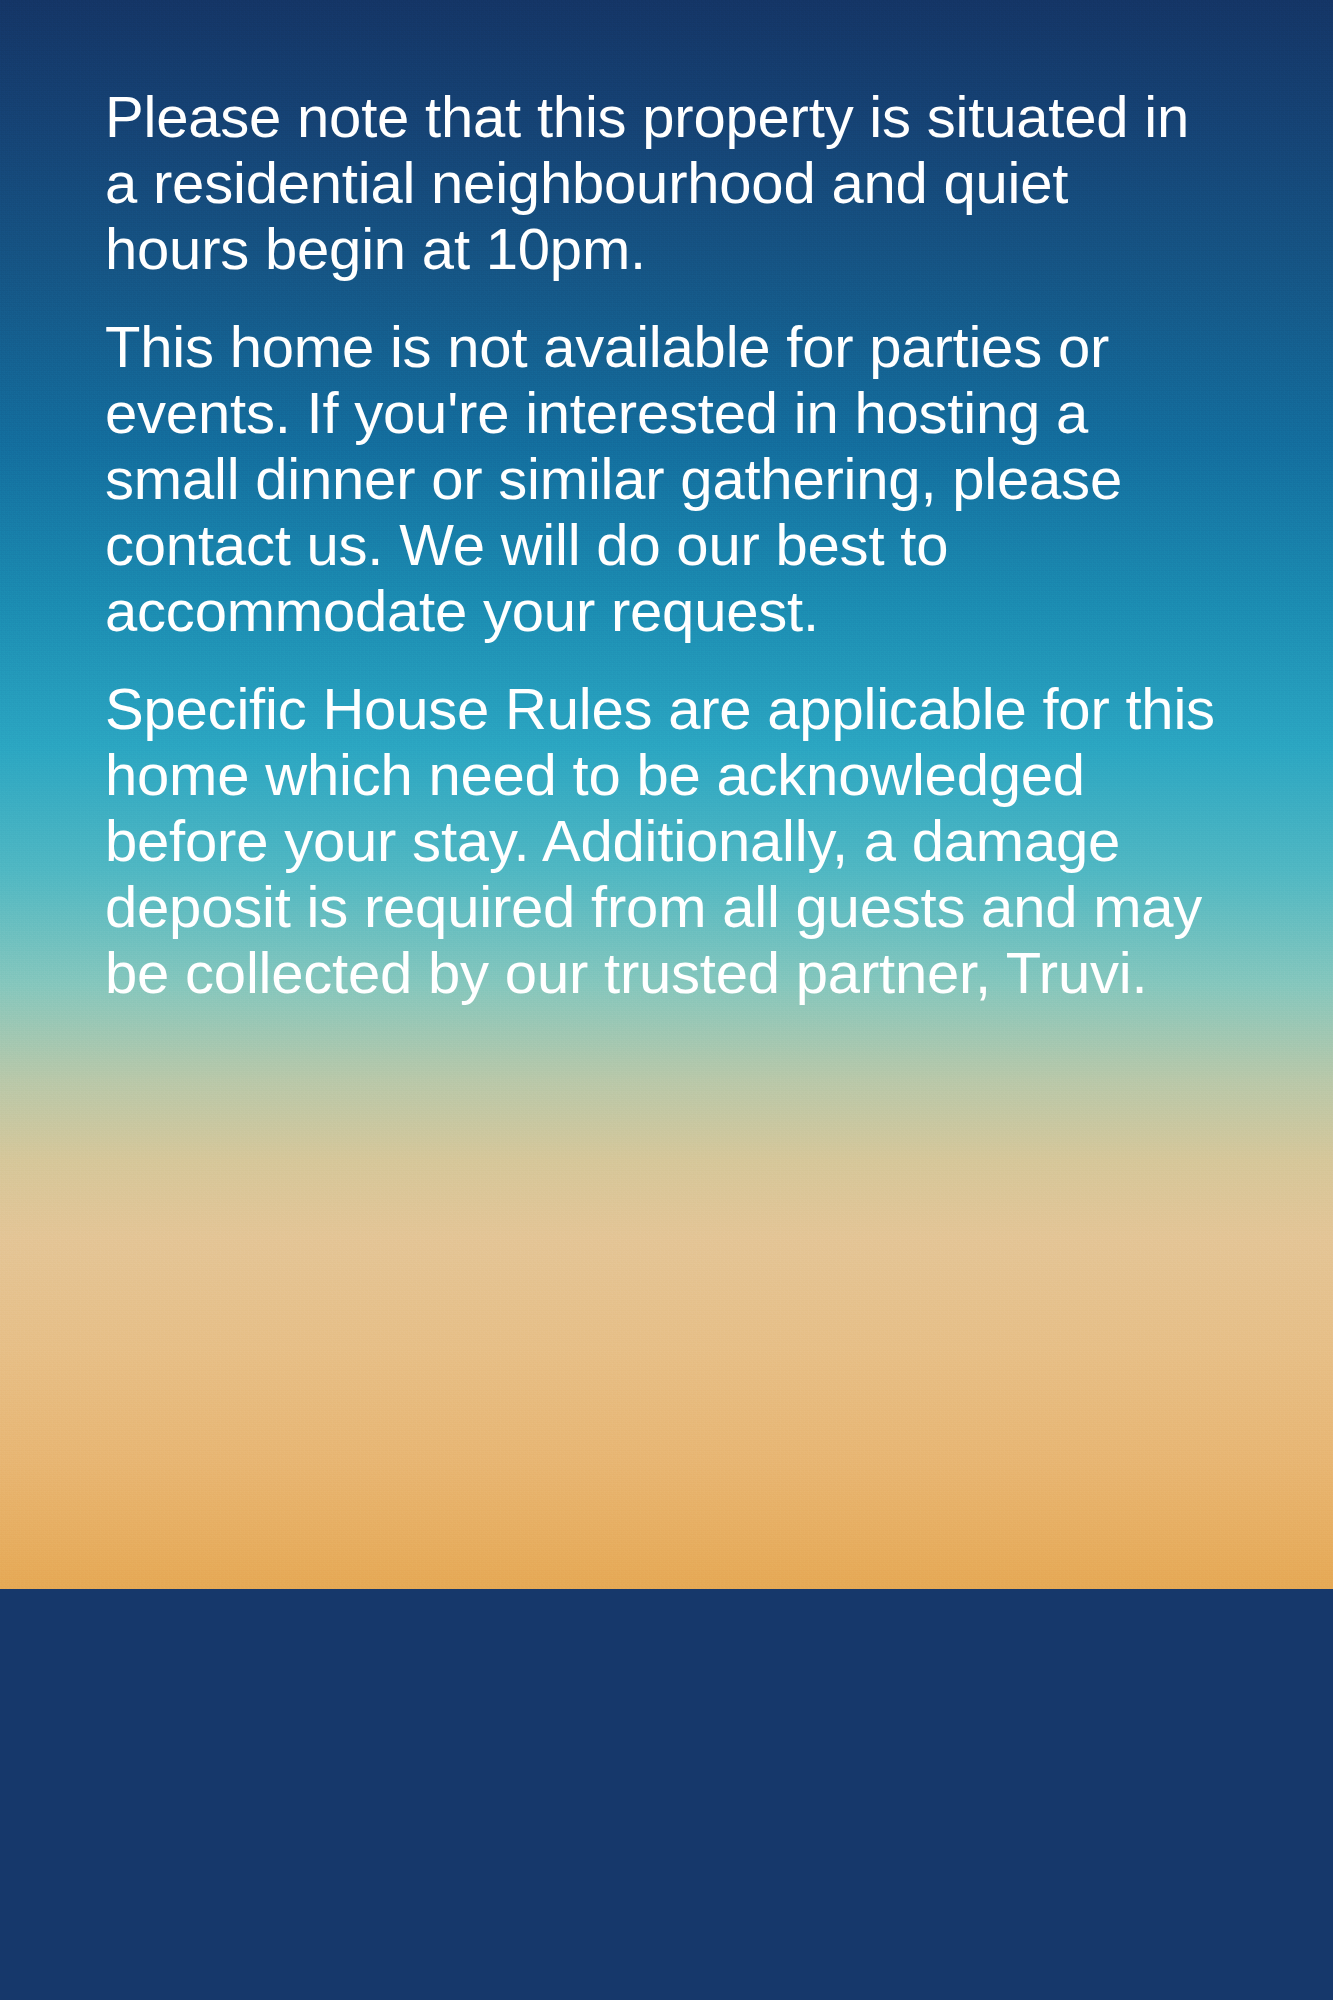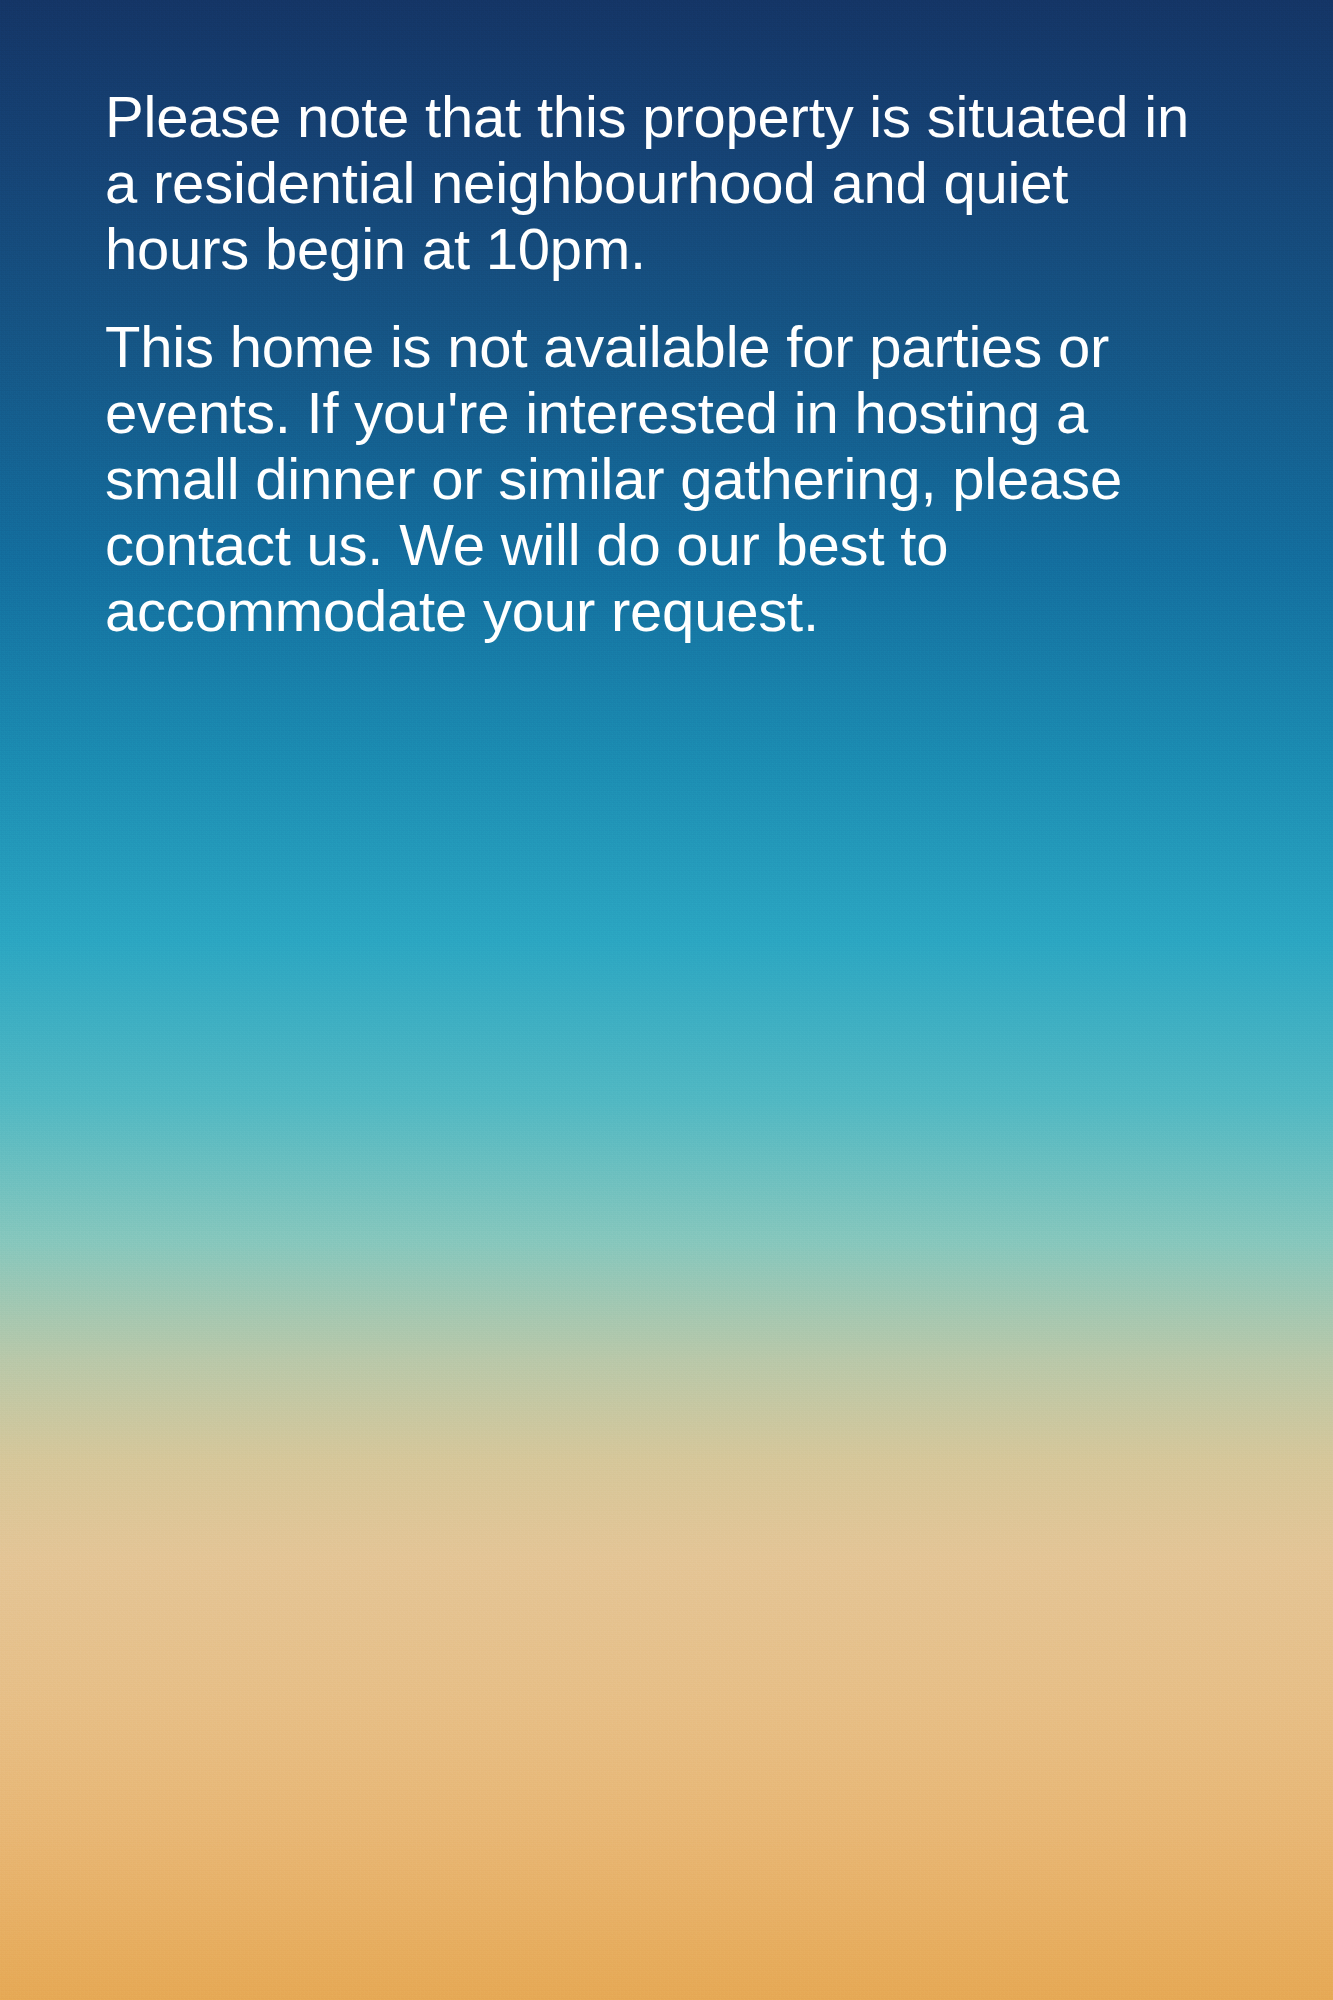--- a/index.html
+++ b/index.html
@@ -7,21 +7,21 @@
   html, body {
     width:1333px;
     height:2000px;
     overflow:hidden;
     background:#16386b;
   }
 
   #poster {
     position:relative;
     width:1333px;
-    height:2000px;
+    height:1589px;
     overflow:hidden;
     font-family:"Liberation Sans", sans-serif;
     padding-left:16px;
   }
 
   
   .bg-gradient {
     position:absolute;
     inset:0;
     background:linear-gradient(
@@ -111,16 +111,17 @@
 
   <div class="bg-gradient"></div>
   <div class="bg-noise"></div>
 
   <div class="content">
 
     <p class="para">Please note that this property is situated in a residential neighbourhood and quiet hours begin at 10pm.</p>
 
     <p class="para">This home is not available for parties or events. If you're interested in hosting a small dinner or similar gathering, please contact us. We will do our best to accommodate your request.</p>
 
+    <p class="para">Specific House Rules are applicable for this home which need to be acknowledged before your stay. Additionally, a damage deposit is required from all guests and may be collected by our trusted partner, Truvi.</p>
 
   </div>
 
 </div>
 
 </body></html>

